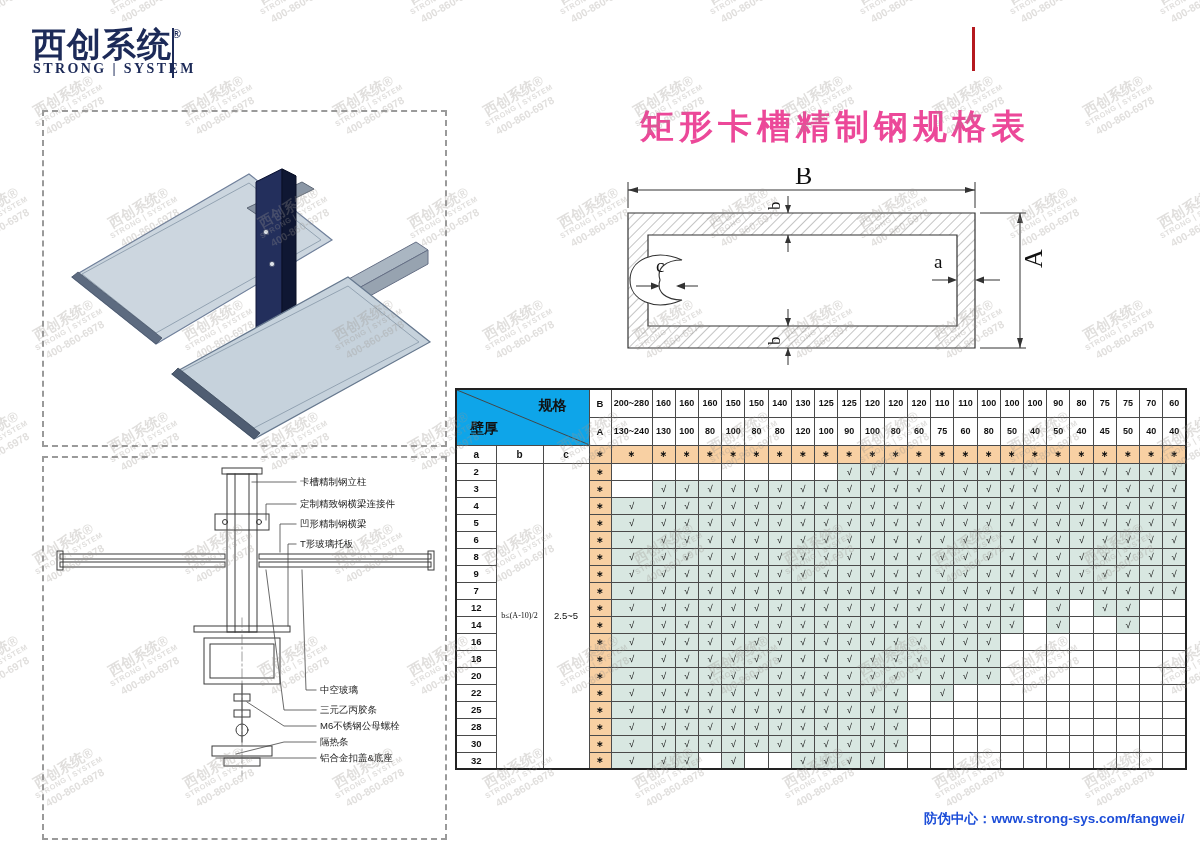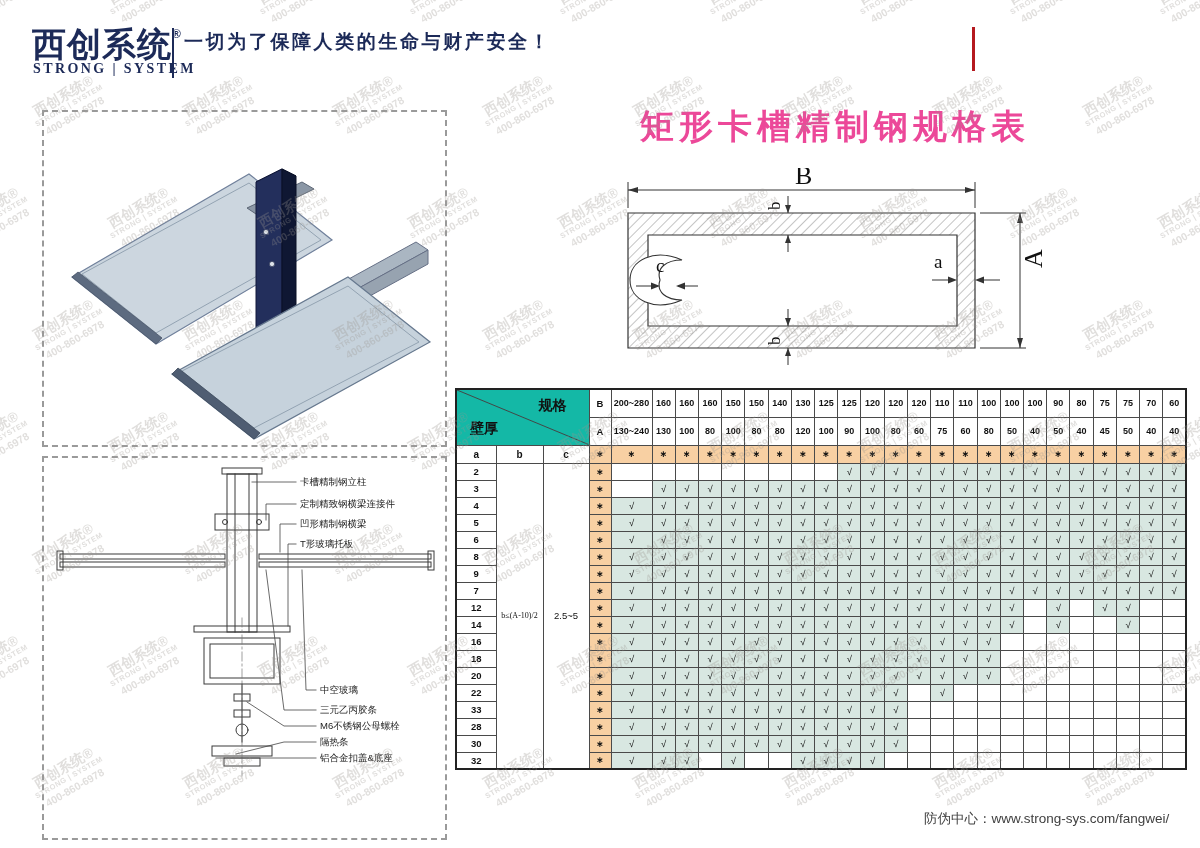--- a/index.html
+++ b/index.html
@@ -31,45 +31,44 @@
       font-size:34px;font-weight:700;letter-spacing:5px;color:#ec4899;}
   
   #sec-diagram{position:absolute;left:590px;top:168px;}
   
   #tbl-wrap{position:absolute;left:455px;top:388px;}
   table.spec{border-collapse:collapse;table-layout:fixed;width:730px;border:2px solid #222;}
   table.spec td{border:1px solid #4a4a4a;text-align:center;vertical-align:middle;padding:0;overflow:hidden;color:#111;}
   tr.hrow{height:28px;} tr.sub{height:18px;} tr.drow{height:17px;}
   td.hv{font-size:9px;font-weight:600;margin-top:16px;}
   td.ba{font-size:9.5px;font-weight:700;}
-  td.diag{position:relative;background:#14b8a6;}
+  td.diag{position:relative;background:#0ea5e9;}
   .dg-top{position:absolute;top:7px;right:22px;font-size:14px;font-weight:600;color:#111;}
   .dg-bot{position:absolute;bottom:7px;left:13px;font-size:14px;font-weight:600;color:#111;}
   td.sh{font-size:10px;font-weight:600;}
   td.st{background:#f8d0a3;font-size:9px;font-weight:700;color:#222;}
   td.av{font-size:9.5px;font-weight:600;}
   td.bf{font-size:8px;font-family:Liberation Serif, serif;} td.cf{font-size:9.5px;}
   td.c1{background:#d8e7e1;font-size:9.5px;color:#151515;}
   td.c0{background:#fff;}
   #tbl-note{position:absolute;left:456px;top:773px;font-size:11px;color:#000;font-weight:500;}
   
   #footer-tagline{position:absolute;left:924px;top:787px;font-size:15.5px;font-weight:700;color:#18223f;}
-  #footer-anti{position:absolute;left:924px;top:810px;font-size:13.5px;font-weight:400;color:#404040;}
+  #footer-anti{position:absolute;left:924px;top:810px;font-size:13.5px;font-weight:700;color:#1d4ed8;}
   svg text{font-family:"Liberation Serif","DejaVu Serif",serif;}
   svg text.lbl{font-family:"Liberation Sans","DejaVu Sans",sans-serif;}
 </style>
 </head>
 <body>
 
 <div id="page">
 
   <div class="logo-cn"><span>西创系统</span><span class="logo-reg">®</span></div>
   <div class="logo-en">STRONG | SYSTEM</div>
   <div class="v-div"></div>
-  <div class="slogan-cn">一切为了保障人类的生命与财产安全！</div>
   <div class="red-div"></div>
 
   <div class="dash-box" id="box-iso">
     <svg width="401" height="333" viewBox="0 0 401 333">
 
       <polygon points="28,165 205,62 288,128 112,232" fill="#ccd6df" stroke="#70809b" stroke-width="1.2"></polygon>
       <polygon points="38,162 205,71 277,128 112,221" fill="none" stroke="#93a3b2" stroke-width="1"></polygon>
       <polygon points="28,165 112,232 118,226 34,160" fill="#5d6b80" stroke="#4a5668" stroke-width=".8"></polygon>
 
       <polygon points="203,96 258,70 270,77 215,104" fill="#8b97a6" stroke="#5c6675" stroke-width="1"></polygon>
@@ -720,21 +719,21 @@
             <td class="c0"></td>
             <td class="c0"></td>
             <td class="c0"></td>
             <td class="c0"></td>
             <td class="c0"></td>
             <td class="c0"></td>
             <td class="c0"></td>
             <td class="c0"></td>
           </tr>
           <tr class="drow">
-            <td class="av">33</td>
+            <td class="av">25</td>
             <td class="st">∗</td>
             <td class="c1">√</td>
             <td class="c1">√</td>
             <td class="c1">√</td>
             <td class="c1">√</td>
             <td class="c1">√</td>
             <td class="c1">√</td>
             <td class="c1">√</td>
             <td class="c1">√</td>
             <td class="c1">√</td>

